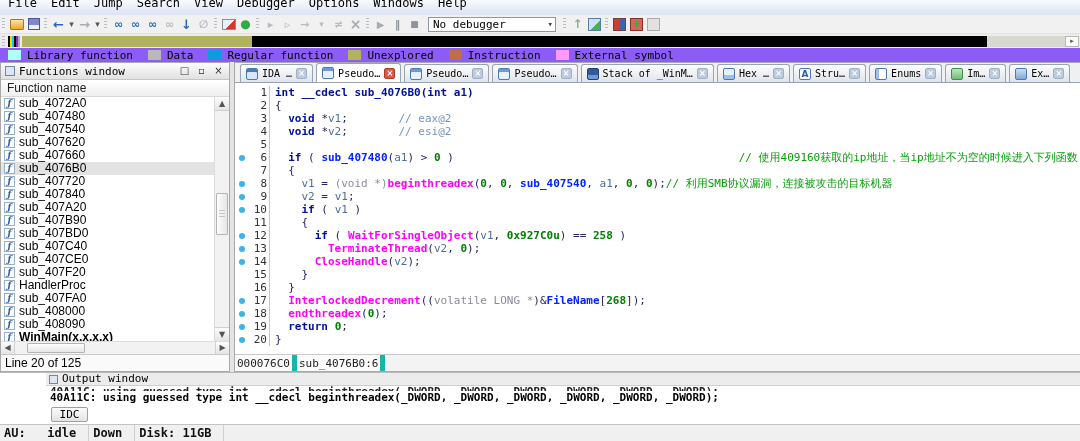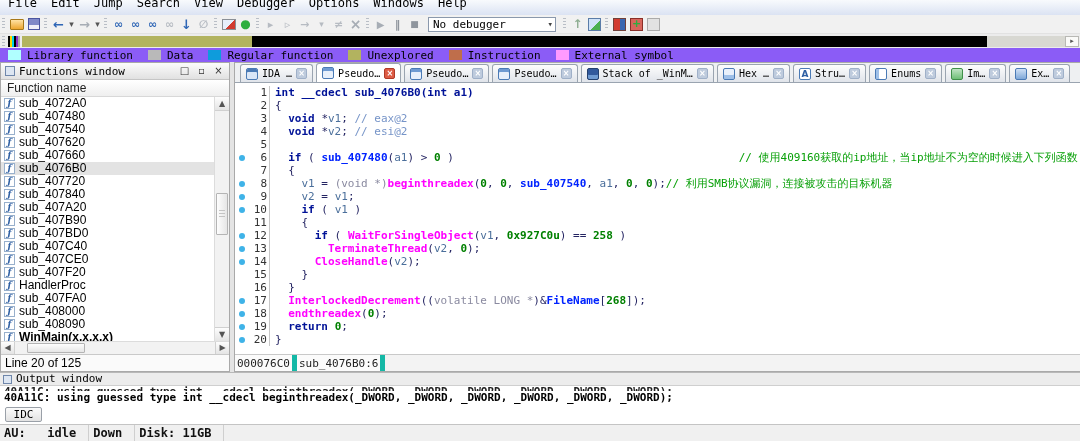--- a/index.html
+++ b/index.html
@@ -137,30 +137,30 @@
   .dot-col{width:14px;flex:none;display:flex;align-items:center;justify-content:center;}
   .dot{width:6px;height:6px;border-radius:50%;background:#3fb3e8;}
   .line-num{width:21px;flex:none;text-align:right;color:#333;border-right:1px solid #c8c8c8;padding-right:2px;}
   .code-text{padding-left:5px;white-space:pre;}
   .s-k{color:#001297;font-weight:bold;}
   .s-p{color:#252563;}
   .s-f{color:#0023ff;font-weight:bold;}
   .s-i{color:#ff00ff;font-weight:bold;}
   .s-n{color:#008000;font-weight:bold;}
   .s-c{color:#08a008;}
-  .s-a{color:#7694c8;}
+  .s-a{color:#7694c8;margin-left:44px;}
   .s-v{color:#4b6f9b;}
   .s-t{color:#8a8aa0;}
   .s-g{color:#0023ff;font-weight:bold;}
   .codestatus{height:17px;flex:none;background:#f3f3f3;border-top:1px solid #c9c9c9;display:flex;
               font:11px "DejaVu Sans Mono",monospace;color:#222;}
   .cs-cell{padding:2px 2px;border-right:5px solid #14b8a6;background:#fbfbfb;}
 
   
-  .output{height:52px;background:#fff;border-top:1px solid #b8b8b8;display:flex;flex-direction:column;}
+  .output{height:52px;background:#fff;border-top:1px solid #b8b8b8;display:flex;flex-direction:column;padding-left:46px;}
   .out-header{height:13px;flex:none;background:#ececec;border-bottom:1px solid #cfcfcf;display:flex;
               align-items:center;gap:4px;padding-left:3px;font:11px/12px "DejaVu Sans Mono",monospace;color:#000;}
   .out-icon{width:9px;height:9px;background:#dde6f2;border:1px solid #6f87ab;flex:none;}
   .out-clip{height:5px;overflow:hidden;padding-left:4px;white-space:nowrap;
             font:bold 11px/11px "DejaVu Sans Mono",monospace;color:#222;}
   .out-msg{height:14px;padding-left:4px;white-space:nowrap;
            font:bold 11px/14px "DejaVu Sans Mono",monospace;color:#000;}
   .idc-row{flex:1;display:flex;align-items:center;padding-left:5px;background:#fff;}
   .idc-btn{width:37px;height:15px;background:linear-gradient(#fbfbfb,#e3e3e3);border:1px solid #9aa0a8;
            border-radius:2px;display:flex;align-items:center;justify-content:center;

